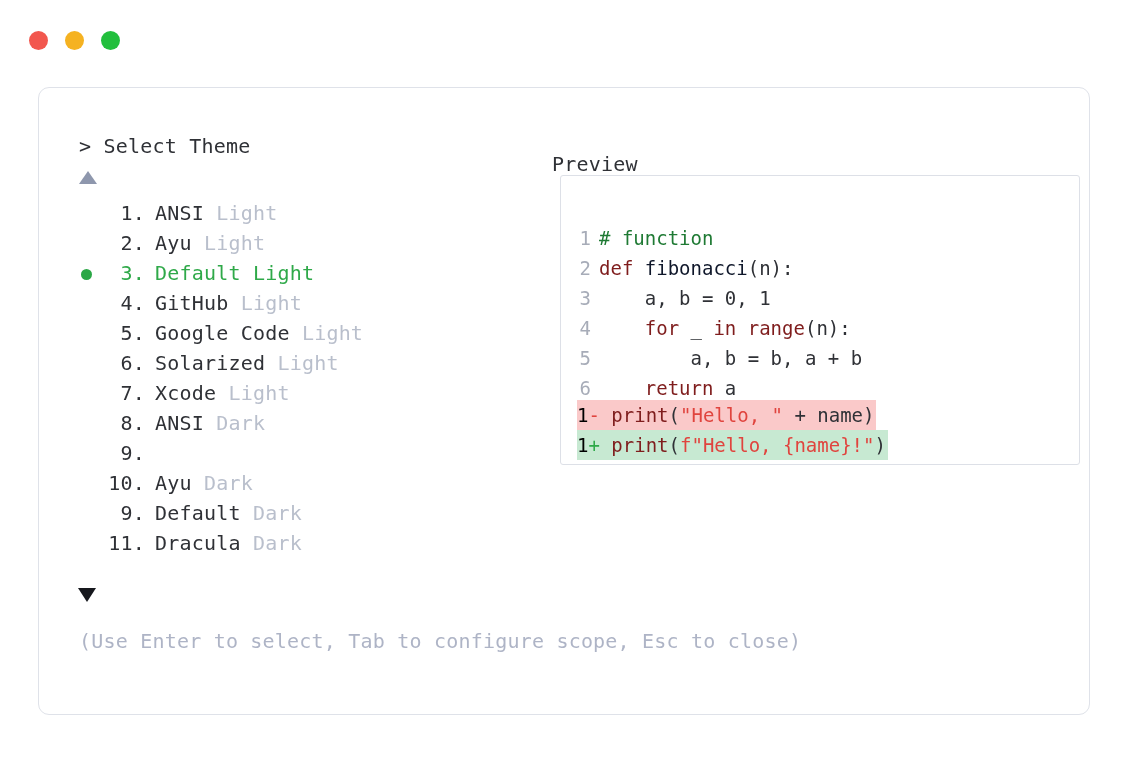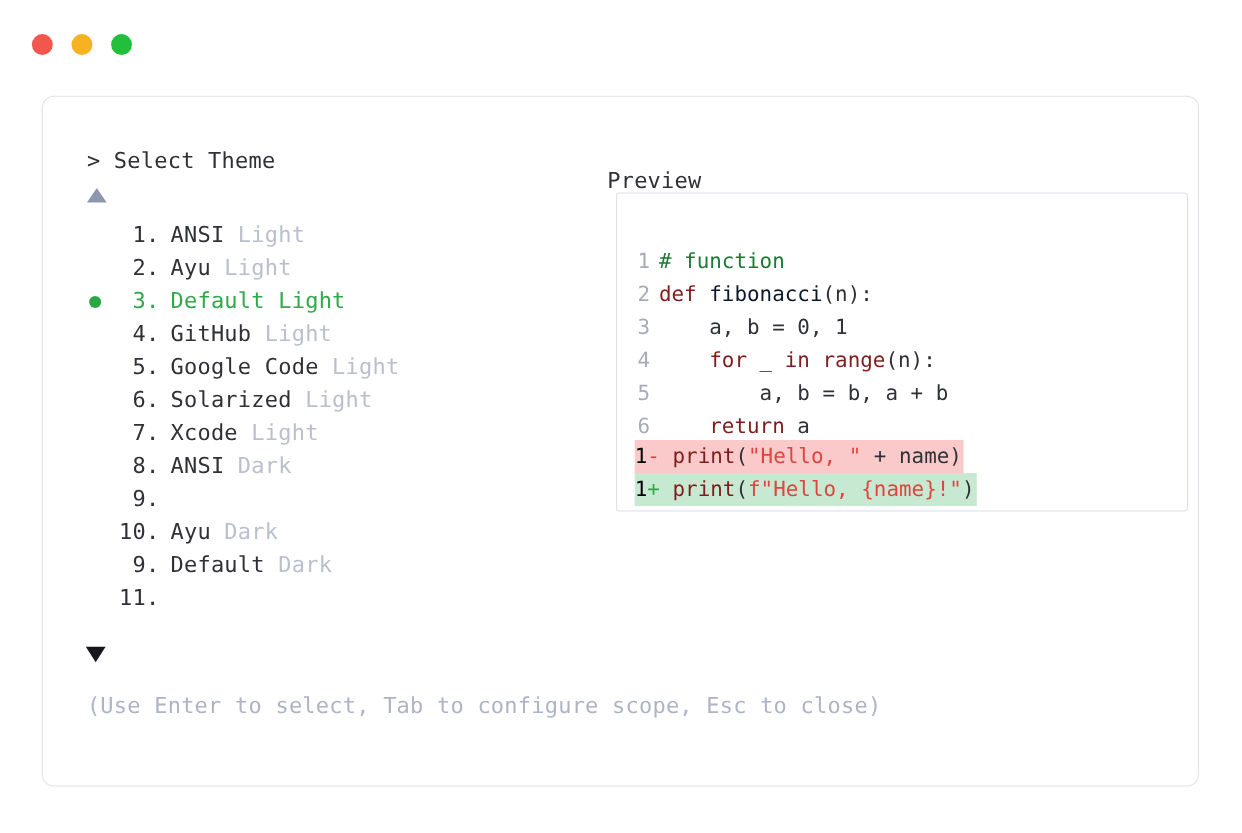--- a/index.html
+++ b/index.html
@@ -213,21 +213,21 @@
         <div class="theme-row"><span class="row-num">2.</span><span class="row-name">Ayu <span class="row-variant">Light</span></span></div>
         <div class="theme-row selected"><span class="bullet"></span><span class="row-num">3.</span><span class="row-name">Default <span class="row-variant">Light</span></span></div>
         <div class="theme-row"><span class="row-num">4.</span><span class="row-name">GitHub <span class="row-variant">Light</span></span></div>
         <div class="theme-row"><span class="row-num">5.</span><span class="row-name">Google Code <span class="row-variant">Light</span></span></div>
         <div class="theme-row"><span class="row-num">6.</span><span class="row-name">Solarized <span class="row-variant">Light</span></span></div>
         <div class="theme-row"><span class="row-num">7.</span><span class="row-name">Xcode <span class="row-variant">Light</span></span></div>
         <div class="theme-row"><span class="row-num">8.</span><span class="row-name">ANSI <span class="row-variant">Dark</span></span></div>
         <div class="theme-row"><span class="row-num">9.</span></div>
         <div class="theme-row"><span class="row-num">10.</span><span class="row-name">Ayu <span class="row-variant">Dark</span></span></div>
         <div class="theme-row"><span class="row-num">9.</span><span class="row-name">Default <span class="row-variant">Dark</span></span></div>
-        <div class="theme-row"><span class="row-num">11.</span></div>
+        <div class="theme-row"><span class="row-num">11.</span><span class="row-name">Dracula <span class="row-variant">Dark</span></span></div>
       </div>
 
     <div class="arrow-down"></div>
 
     <div class="hint">(Use Enter to select, Tab to configure scope, Esc to close)</div>
 
     <div class="preview-label">Preview</div>
 
     <div class="preview-box">
       <div class="code"><div><span class="ln">1</span><span class="tok-comment"># function</span></div><div><span class="ln">2</span><span class="tok-kw">def </span><span class="tok-fn">fibonacci</span><span class="tok-plain">(n):</span></div><div><span class="ln">3</span><span class="tok-plain">    a, b = 0, 1</span></div><div><span class="ln">4</span><span class="tok-plain">    </span><span class="tok-kw">for</span><span class="tok-plain"> _ </span><span class="tok-kw">in range</span><span class="tok-plain">(n):</span></div><div><span class="ln">5</span><span class="tok-plain">        a, b = b, a + b</span></div><div><span class="ln">6</span><span class="tok-plain">    </span><span class="tok-kw">return</span><span class="tok-plain"> a</span></div></div>

